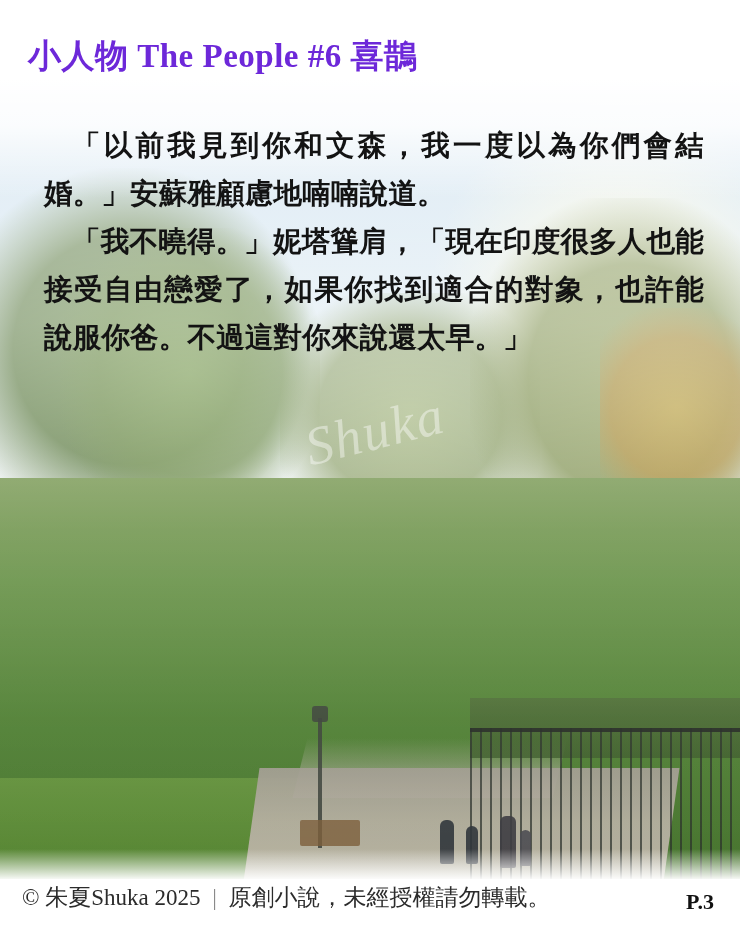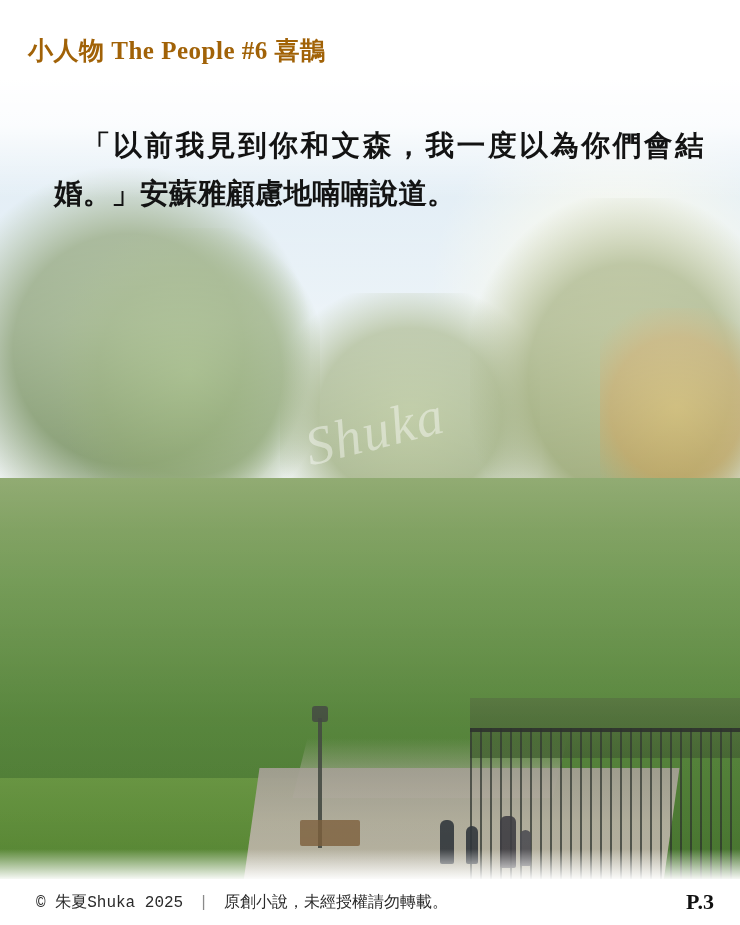--- a/index.html
+++ b/index.html
@@ -188,63 +188,63 @@
     user-select: none;
   }
 
   
   .header {
     position: absolute;
     left: 28px;
     top: 34px;
     font-family: "Liberation Serif", serif;
     font-weight: bold;
-    font-size: 25px;
-    color: #a16207;
+    font-size: 33px;
+    color: #6d28d9;
     letter-spacing: 0.5px;
     white-space: nowrap;
   }
 
   
   .body-text {
     position: absolute;
     left: 44px;
     top: 122px;
     width: 660px;
     font-family: "Liberation Serif", serif;
     font-size: 28.5px;
     line-height: 48px;
     color: #131313;
     font-weight: bold;
     letter-spacing: 0.2px;
   }
   .para {
-    margin: 0 0 0 10px;
+    margin: 0 0 0 0;
     text-align: justify;
     text-justify: inter-character;
   }
   .para.indent {
     text-indent: 28px;
   }
 
   
   .footer {
     position: absolute;
     left: 0;
     bottom: 0;
     width: 740px;
     height: 46px;
     background: #ffffff;
   }
   .footer-line {
     position: absolute;
-    left: 36px;
+    left: 22px;
     bottom: 12px;
-    font-family: Liberation Mono, monospace;
-    font-size: 16px;
+    font-family: Liberation Serif, serif;
+    font-size: 23px;
     color: #2b2b2b;
     white-space: nowrap;
   }
   .footer-sep {
     margin: 0 6px;
     color: #8a8a8a;
   }
   .page-num {
     position: absolute;
     right: 26px;
@@ -294,20 +294,21 @@
     <div class="photo-haze"></div>
     <div class="top-fade"></div>
   </div>
 
   <div class="watermark">Shuka</div>
 
   <div class="header">小人物 The People #6  喜鵲</div>
 
   <div class="body-text">
     <p class="para indent">「以前我見到你和文森，我一度以為你們會結婚。」安蘇雅顧慮地喃喃說道。</p>
+    <p class="para indent">「我不曉得。」妮塔聳肩，「現在印度很多人也能接受自由戀愛了，如果你找到適合的對象，也許能說服你爸。不過這對你來說還太早。」</p>
   </div>
 
   <div class="footer-fade"></div>
   <div class="footer">
     <div class="footer-line">
       <span>© 朱夏Shuka 2025</span>
       <span class="footer-sep">|</span>
       <span>原創小說，未經授權請勿轉載。</span>
     </div>
     <div class="page-num">P.3</div>

